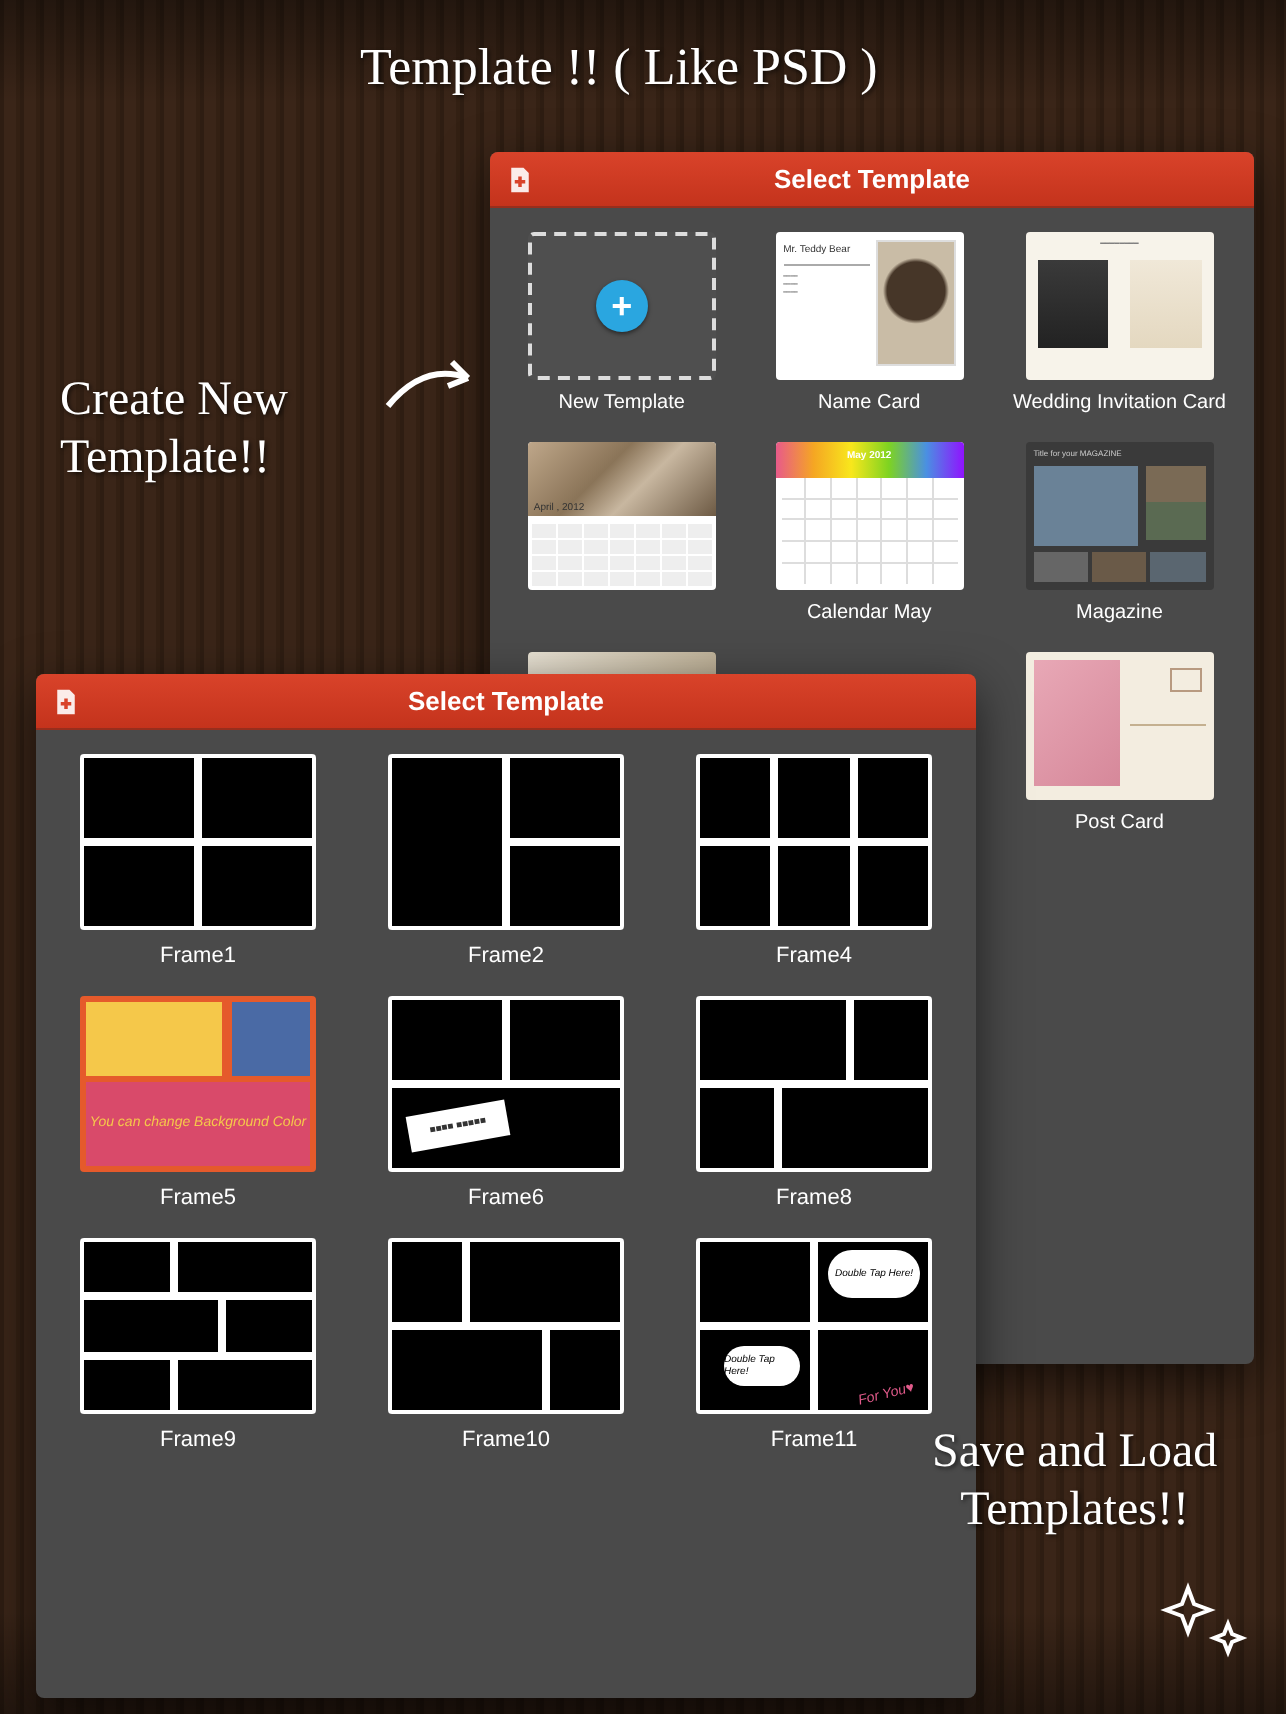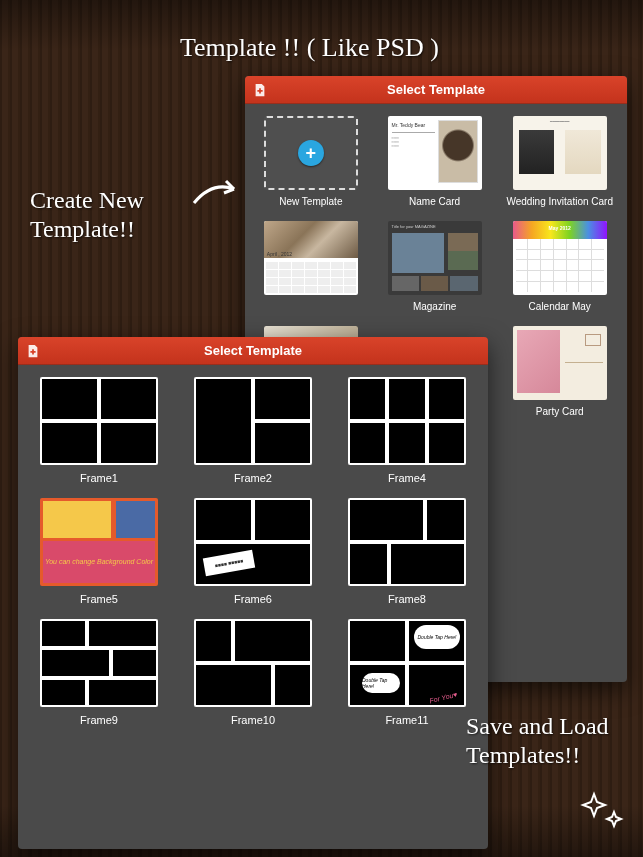--- a/index.html
+++ b/index.html
@@ -143,21 +143,21 @@
   .pf4{left:0;top:50%;width:40%;height:50%;background:#b09a7e;}
   .pf5{left:40%;top:50%;width:30%;height:50%;background:#6a5945;}
   .pf6{left:70%;top:50%;width:30%;height:50%;background:#cbbda4;}
 
   .txt-overlay{position:absolute;color:#fff;font-size:7px;font-weight:bold;text-align:center;line-height:1.1;}
 
 </style>
 </head>
 <body>
 
-<div class="annot" style="top:32px; left:180px;">Template !! ( Like PSD )</div>
+<div class="annot" style="top:18px; left:180px;">Template !! ( Like PSD )</div>
 
 <div class="panel panel-back" style="left:245px; top:76px; width:382px; height:606px;">
   <div class="panel-header">
     <span class="hicon">
       <svg viewBox="0 0 16 16" width="14" height="14">
           <path fill="#fff" d="M3 1h7l3 3v11H3z" opacity="0.9"></path>
           <path fill="#d9432a" d="M7 6h2v2h2v2H9v2H7v-2H5V8h2z"></path>
         </svg>
     </span>
     <span>Select Template</span>
@@ -221,96 +221,96 @@
             <div style="background:#eee;"></div>
             <div style="background:#eee;"></div>
             <div style="background:#eee;"></div>
             <div style="background:#eee;"></div>
             <div style="background:#eee;"></div>
         </div>
       </div>
       <div class="cap"></div>
     </div>
     <div class="cell">
+      <div class="thumb" style="background:#fff;">
+        <div style="position:absolute;top:0;left:0;right:0;height:24%;background:linear-gradient(90deg,#e85a8a,#f5a623,#f8e71c,#7ed321,#4a90e2,#9013fe);"></div>
+        <div style="position:absolute;top:4px;left:0;right:0;text-align:center;font-size:5px;color:#fff;font-weight:bold;">May 2012</div>
+        <div style="position:absolute;top:24%;left:3px;right:3px;bottom:3px;display:grid;grid-template-columns:repeat(7,1fr);grid-template-rows:repeat(5,1fr);gap:1px;background:#ddd;">
+          <div style="background:#fff;"></div>
+            <div style="background:#fff;"></div>
+            <div style="background:#fff;"></div>
+            <div style="background:#fff;"></div>
+            <div style="background:#fff;"></div>
+            <div style="background:#fff;"></div>
+            <div style="background:#fff;"></div>
+          <div style="background:#fff;"></div>
+            <div style="background:#fff;"></div>
+            <div style="background:#fff;"></div>
+            <div style="background:#fff;"></div>
+            <div style="background:#fff;"></div>
+            <div style="background:#fff;"></div>
+            <div style="background:#fff;"></div>
+          <div style="background:#fff;"></div>
+            <div style="background:#fff;"></div>
+            <div style="background:#fff;"></div>
+            <div style="background:#fff;"></div>
+            <div style="background:#fff;"></div>
+            <div style="background:#fff;"></div>
+            <div style="background:#fff;"></div>
+          <div style="background:#fff;"></div>
+            <div style="background:#fff;"></div>
+            <div style="background:#fff;"></div>
+            <div style="background:#fff;"></div>
+            <div style="background:#fff;"></div>
+            <div style="background:#fff;"></div>
+            <div style="background:#fff;"></div>
+          <div style="background:#fff;"></div>
+            <div style="background:#fff;"></div>
+            <div style="background:#fff;"></div>
+            <div style="background:#fff;"></div>
+            <div style="background:#fff;"></div>
+            <div style="background:#fff;"></div>
+            <div style="background:#fff;"></div>
+        </div>
+      </div>
+      <div class="cap">Calendar May</div>
+    </div>
+    <div class="cell">
       <div class="thumb" style="background:#3a3a3a;">
         <div style="position:absolute;top:3px;left:4px;font-size:4px;color:#ccc;">Title for your MAGAZINE</div>
         <div style="position:absolute;top:12px;left:4px;width:56%;height:54%;background:#6a8297;"></div>
         <div style="position:absolute;top:12px;right:4px;width:32%;height:25%;background:#7a6a55;"></div>
         <div style="position:absolute;top:41%;right:4px;width:32%;height:25%;background:#5a6a52;"></div>
         <div style="position:absolute;bottom:4px;left:4px;right:4px;height:20%;display:flex;gap:2px;">
           <div style="flex:1;background:#666;"></div>
             <div style="flex:1;background:#6a5a48;"></div>
             <div style="flex:1;background:#5a6670;"></div>
         </div>
       </div>
       <div class="cap">Magazine</div>
     </div>
-    <div class="cell">
-      <div class="thumb" style="background:#fff;">
-        <div style="position:absolute;top:0;left:0;right:0;height:24%;background:linear-gradient(90deg,#e85a8a,#f5a623,#f8e71c,#7ed321,#4a90e2,#9013fe);"></div>
-        <div style="position:absolute;top:4px;left:0;right:0;text-align:center;font-size:5px;color:#fff;font-weight:bold;">May 2012</div>
-        <div style="position:absolute;top:24%;left:3px;right:3px;bottom:3px;display:grid;grid-template-columns:repeat(7,1fr);grid-template-rows:repeat(5,1fr);gap:1px;background:#ddd;">
-          <div style="background:#fff;"></div>
-            <div style="background:#fff;"></div>
-            <div style="background:#fff;"></div>
-            <div style="background:#fff;"></div>
-            <div style="background:#fff;"></div>
-            <div style="background:#fff;"></div>
-            <div style="background:#fff;"></div>
-          <div style="background:#fff;"></div>
-            <div style="background:#fff;"></div>
-            <div style="background:#fff;"></div>
-            <div style="background:#fff;"></div>
-            <div style="background:#fff;"></div>
-            <div style="background:#fff;"></div>
-            <div style="background:#fff;"></div>
-          <div style="background:#fff;"></div>
-            <div style="background:#fff;"></div>
-            <div style="background:#fff;"></div>
-            <div style="background:#fff;"></div>
-            <div style="background:#fff;"></div>
-            <div style="background:#fff;"></div>
-            <div style="background:#fff;"></div>
-          <div style="background:#fff;"></div>
-            <div style="background:#fff;"></div>
-            <div style="background:#fff;"></div>
-            <div style="background:#fff;"></div>
-            <div style="background:#fff;"></div>
-            <div style="background:#fff;"></div>
-            <div style="background:#fff;"></div>
-          <div style="background:#fff;"></div>
-            <div style="background:#fff;"></div>
-            <div style="background:#fff;"></div>
-            <div style="background:#fff;"></div>
-            <div style="background:#fff;"></div>
-            <div style="background:#fff;"></div>
-            <div style="background:#fff;"></div>
-        </div>
-      </div>
-      <div class="cap">Calendar May</div>
-    </div>
 
     <div class="cell">
       <div class="thumb">
         <div class="img-patch b"></div>
         <div style="position:absolute;right:6px;bottom:6px;width:38px;height:20px;background:#fff;border-radius:10px;display:flex;align-items:center;justify-content:center;font-size:4px;color:#333;">━━━</div>
       </div>
       <div class="cap">Cartoon</div>
     </div>
     <div class="cell">
       <div class="thumb" style="visibility:hidden;"></div>
       <div class="cap"></div>
     </div>
     <div class="cell">
       <div class="thumb" style="background:#f3ede0;">
         <div style="position:absolute;left:4px;top:4px;width:46%;height:85%;" class="img-patch pink"></div>
         <div style="position:absolute;right:6px;top:8px;width:16px;height:12px;border:1px solid #b89a80;"></div>
         <div style="position:absolute;right:4px;bottom:8px;width:40%;height:40%;border-top:1px solid #c4b090;"></div>
       </div>
-      <div class="cap">Party Card</div>
+      <div class="cap">Post Card</div>
     </div>
 
     <div class="cell">
       <div class="thumb">
         <div class="img-patch news"></div>
         <div style="position:absolute;top:3px;left:3px;right:3px;font-size:4px;color:#333;font-weight:bold;text-align:center;">FRAME ARTIST DAILY</div>
         <div style="position:absolute;top:14px;left:4px;width:35%;font-size:3px;color:#555;line-height:1.3;">━━━━━━<br>━━━━━━<br>━━━━━━<br>━━━━━━<br>━━━━━━</div>
         <div style="position:absolute;top:14px;right:4px;width:55%;height:50%;background:#7a8a70;"></div>
       </div>
       <div class="cap">Newspaper</div>
@@ -446,19 +446,19 @@
         <div style="position:absolute;right:6px;top:6px;width:46px;height:24px;background:#fff;border-radius:12px;display:flex;align-items:center;justify-content:center;font-size:5px;font-style:italic;">Double Tap Here!</div>
         <div style="position:absolute;left:14px;bottom:14px;width:38px;height:20px;background:#fff;border-radius:10px;display:flex;align-items:center;justify-content:center;font-size:5px;font-style:italic;">Double Tap Here!</div>
         <div style="position:absolute;right:8px;bottom:6px;color:#e05a8a;font-size:7px;font-style:italic;transform:rotate(-14deg);">For You♥</div>
       </div>
       <div class="cap">Frame11</div>
     </div>
   </div>
 
 </div>
 
-<div class="annot small" style="top:712px; left:466px; ">Save and Load
+<div class="annot small" style="top:712px; left:466px; text-align:center;">Save and Load
 Templates!!</div>
 
 <svg class="sparkle" style="top:786px; left:580px;" width="48" height="48" viewBox="0 0 48 48">
   <path d="M14 8 l3 8 l8 3 l-8 3 l-3 8 l-3 -8 l-8 -3 l8 -3 z" fill="none" stroke="#fff" stroke-width="2"></path>
   <path d="M34 26 l2 5 l5 2 l-5 2 l-2 5 l-2 -5 l-5 -2 l5 -2 z" fill="none" stroke="#fff" stroke-width="2"></path>
 </svg>
 
 </body></html>

